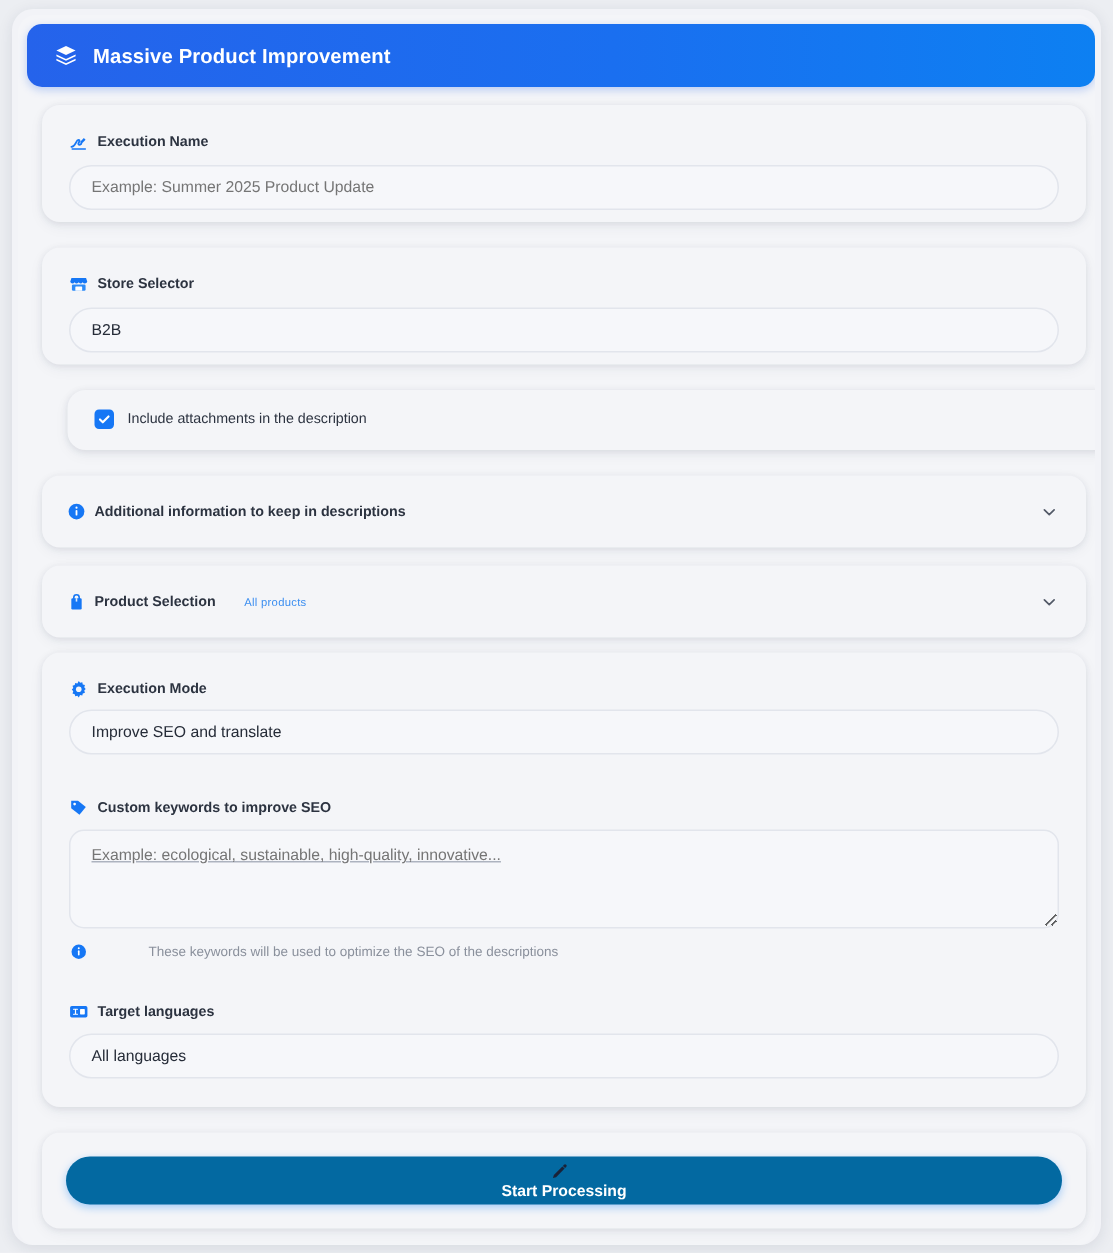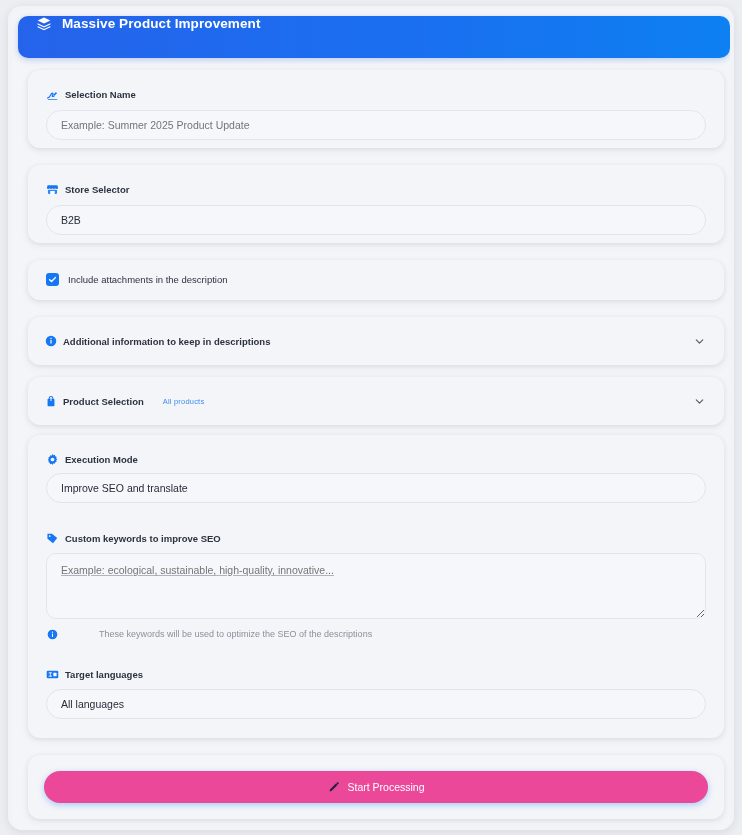--- a/index.html
+++ b/index.html
@@ -37,21 +37,21 @@
   
   .titlebar {
     position: absolute;
     left: 6px;
     top: 6px;
     width: 712px;
     height: 42px;
     background: linear-gradient(90deg, #2563eb 0%, #1a6ff0 55%, #0d80f2 100%);
     border-radius: 10px;
     display: flex;
-    align-items: flex-start;
+    align-items: center;
     padding-left: 18px;
     box-shadow: 0 2px 6px rgba(37,99,235,0.28);
   }
   .titlebar .layers-icon {
     width: 16px; height: 16px;
     margin-right: 10px;
     display: flex; align-items: center; justify-content: center;
     flex: none;
   }
   .titlebar-title {
@@ -154,32 +154,33 @@
   }
   .helper .ficon { width: 12px; height: 12px; margin-right: 6px; display: inline-flex; align-items: center; justify-content: center; flex:none;}
 
   
   .primary-btn {
     position: absolute;
     left: 16px;
     top: 16px;
     width: 664px;
     height: 32px;
-    background: #ec4899;
+    background: #0369a1;
     border: none;
     border-radius: 16px;
     color: #ffffff;
     font-size: 10.5px;
-    font-weight: normal;
+    font-weight: bold;
     font-family: "Liberation Sans", sans-serif;
     display: flex;
     align-items: center;
     justify-content: center;
     cursor: pointer;
     box-shadow: 0 2px 6px rgba(13,127,245,0.35);
+    flex-direction: column;
   }
   .primary-btn .ficon { width: 13px; height: 13px; margin-right: 7px; display:inline-flex; align-items:center; justify-content:center; }
 </style>
 </head>
 <body>
 
 <div class="app-shell">
   <div class="app-inner">
 
     <div class="titlebar">
@@ -196,21 +197,21 @@
     <div class="card" style="left:16px; top:60px; width:696px; height:78px;">
       <div style="position:absolute; left:18px; top:18px;">
         <div class="field-label">
           <span class="ficon">
             <svg width="13" height="13" viewBox="0 0 16 16">
               <path d="M2 12.2c1.6-.2 2.6-1.3 3.4-2.9.7-1.4 1.3-2.9 2.4-2.9.8 0 1 .7.6 1.5-.4.9-1.2 1.7-.6 2.3.5.5 1.5.1 2.3-.6" stroke="#1677f5" stroke-width="1.5" fill="none" stroke-linecap="round"></path>
               <path d="M10.4 9.6 L13.6 6.4 L12.2 5 L9 8.2 Z" fill="#1677f5"></path>
               <rect x="2" y="13.4" width="12" height="1.2" rx=".6" fill="#1677f5"></rect>
             </svg>
           </span>
-          <span>Selection Name</span>
+          <span>Execution Name</span>
         </div>
       </div>
       <input class="control placeholder" type="text" style="position: absolute; left: 18px; top: 40px; width: 660px;" placeholder="Example: Summer 2025 Product Update" value="">
     </div>
 
     <div class="card" style="left:16px; top:155px; width:696px; height:78px;">
       <div style="position:absolute; left:18px; top:18px;">
         <div class="field-label">
           <span class="ficon">
             <svg width="13" height="13" viewBox="0 0 16 16">
@@ -220,21 +221,21 @@
             </svg>
           </span>
           <span>Store Selector</span>
         </div>
       </div>
       <div class="control" style="position:absolute; left:18px; top:40px; width:660px;">
         <span>B2B</span>
       </div>
     </div>
 
-    <div class="card" style="left:16px; top:250px; width:696px; height:40px;">
+    <div class="card" style="left:33px; top:250px; width:696px; height:40px;">
       <div class="checkbox-row" style="position:absolute; left:18px; top:13px;">
         <span class="cbox">
           <svg width="9" height="9" viewBox="0 0 12 12">
             <path d="M2.2 6.2 L4.7 8.7 L9.8 3.5" stroke="#ffffff" stroke-width="1.9" fill="none" stroke-linecap="round" stroke-linejoin="round"></path>
           </svg>
         </span>
         <span class="cbox-label">Include attachments in the description</span>
       </div>
     </div>
 

